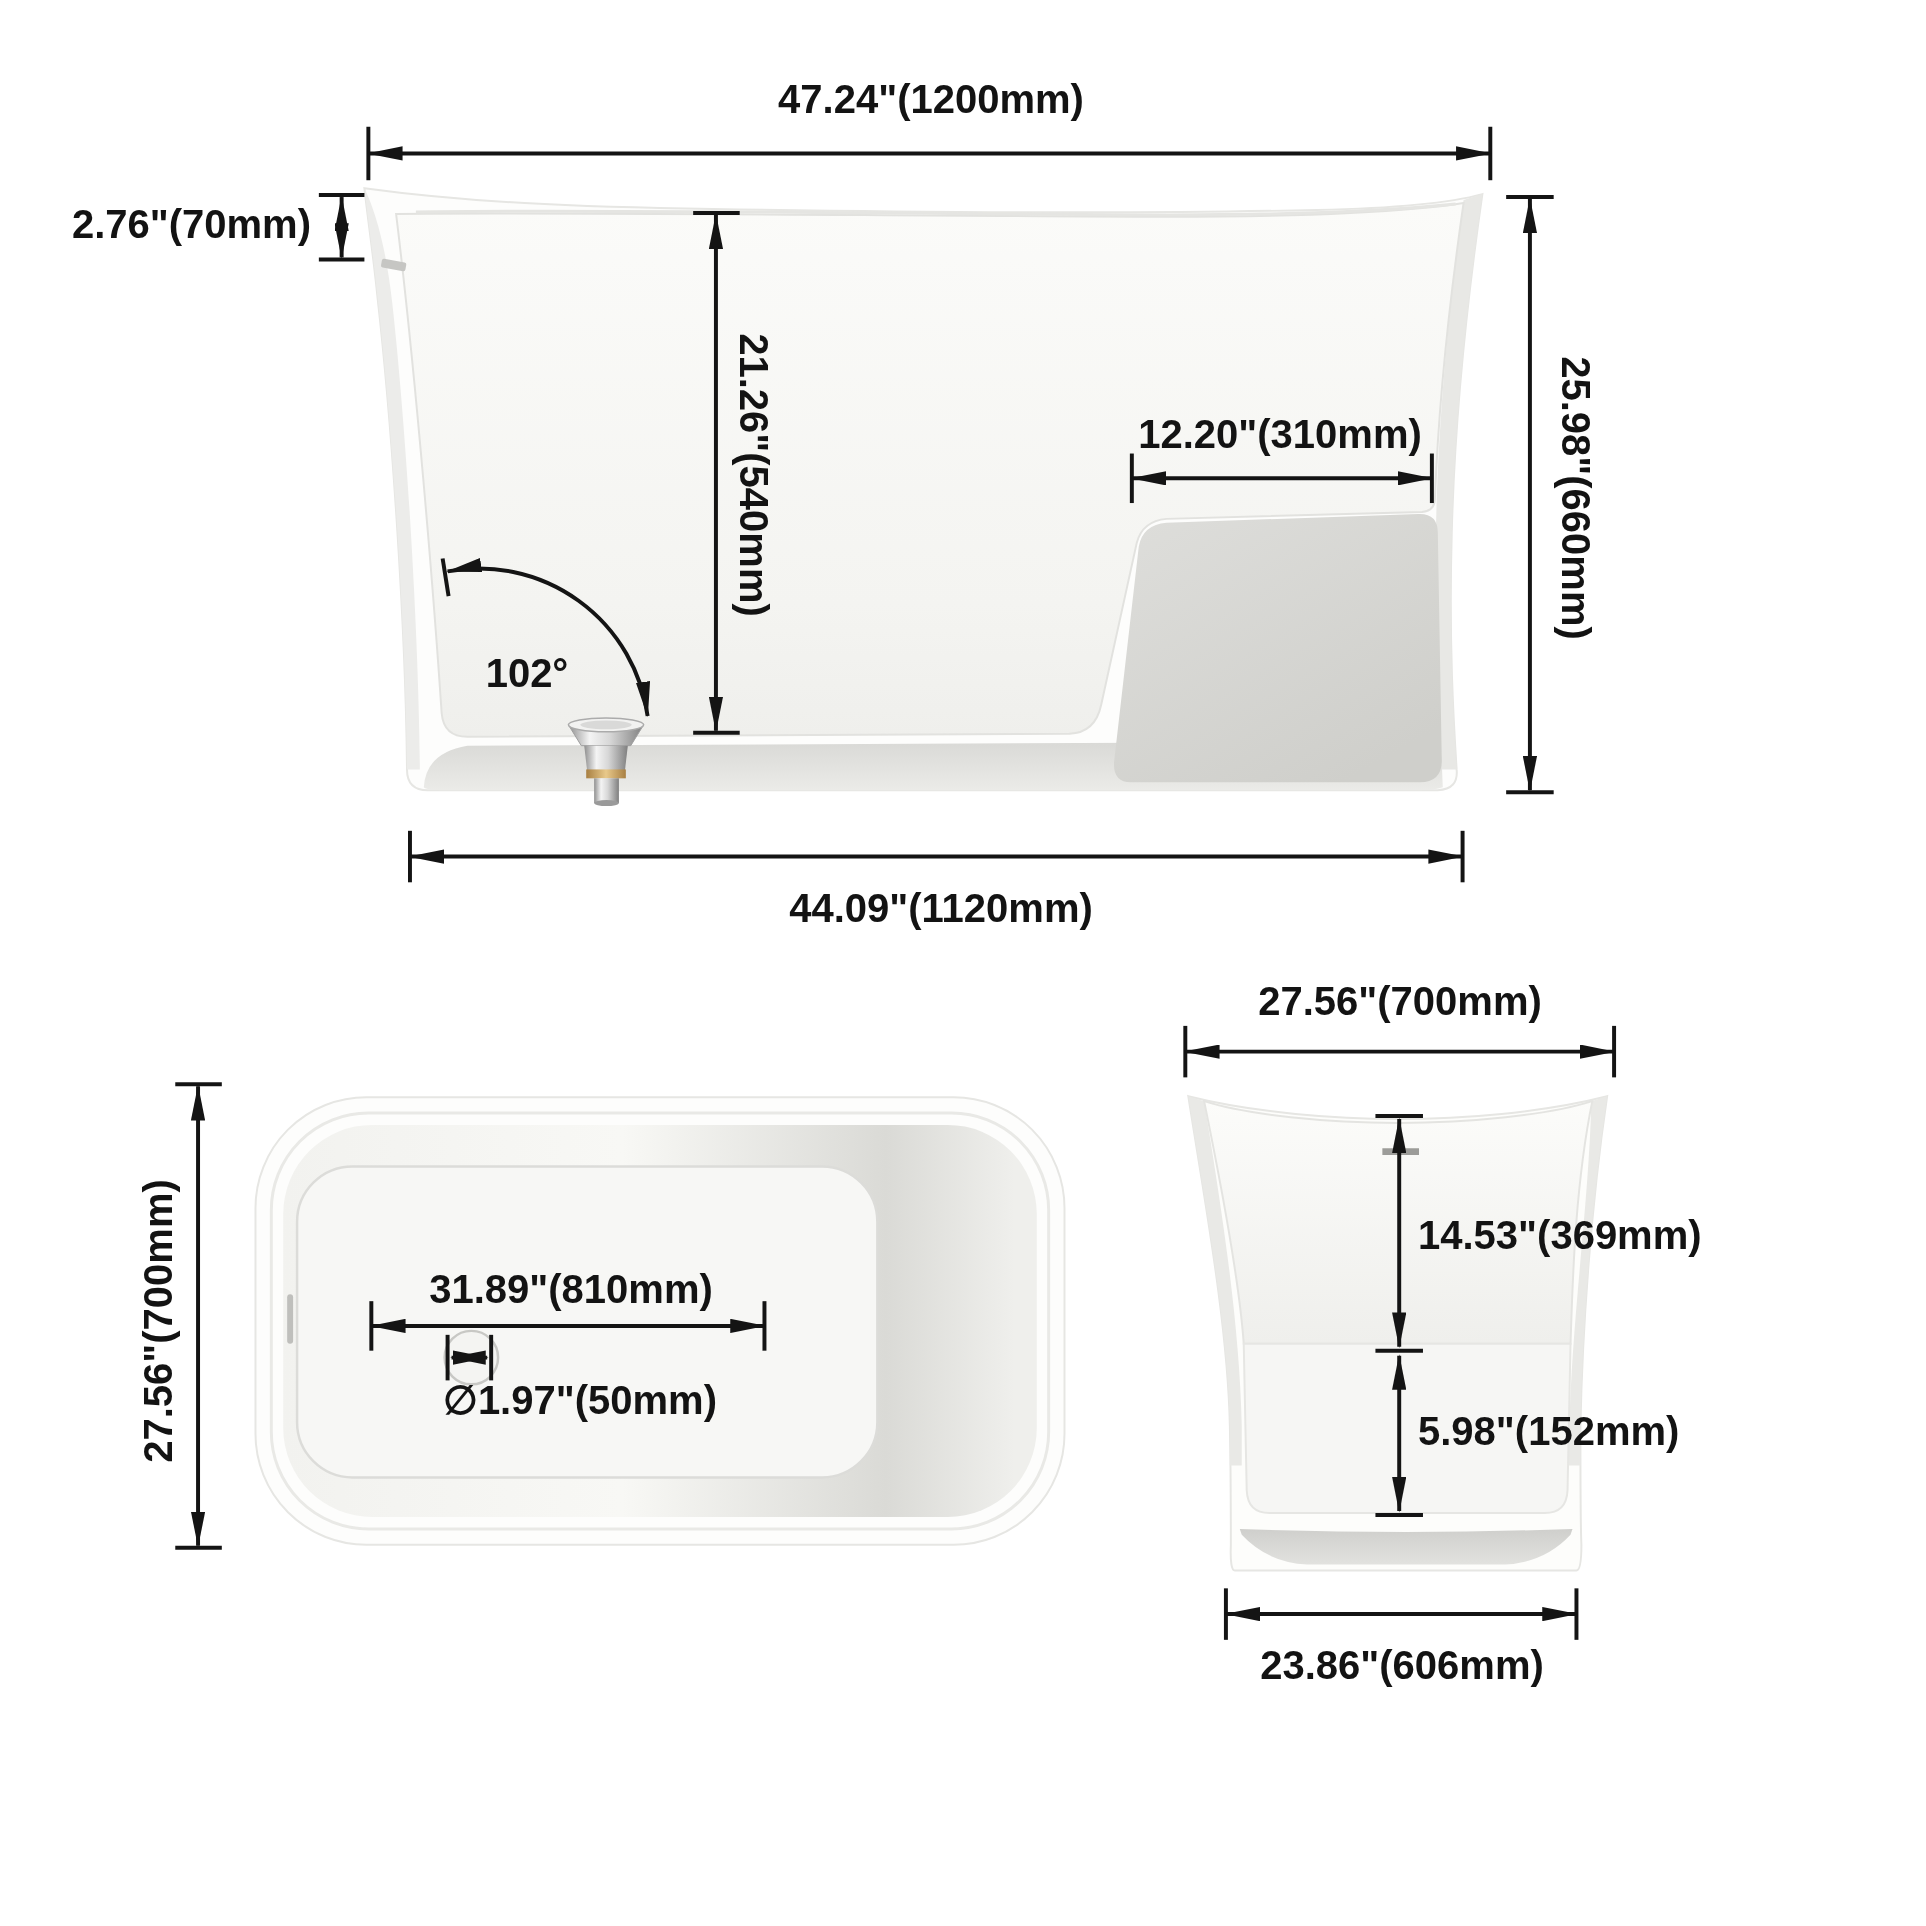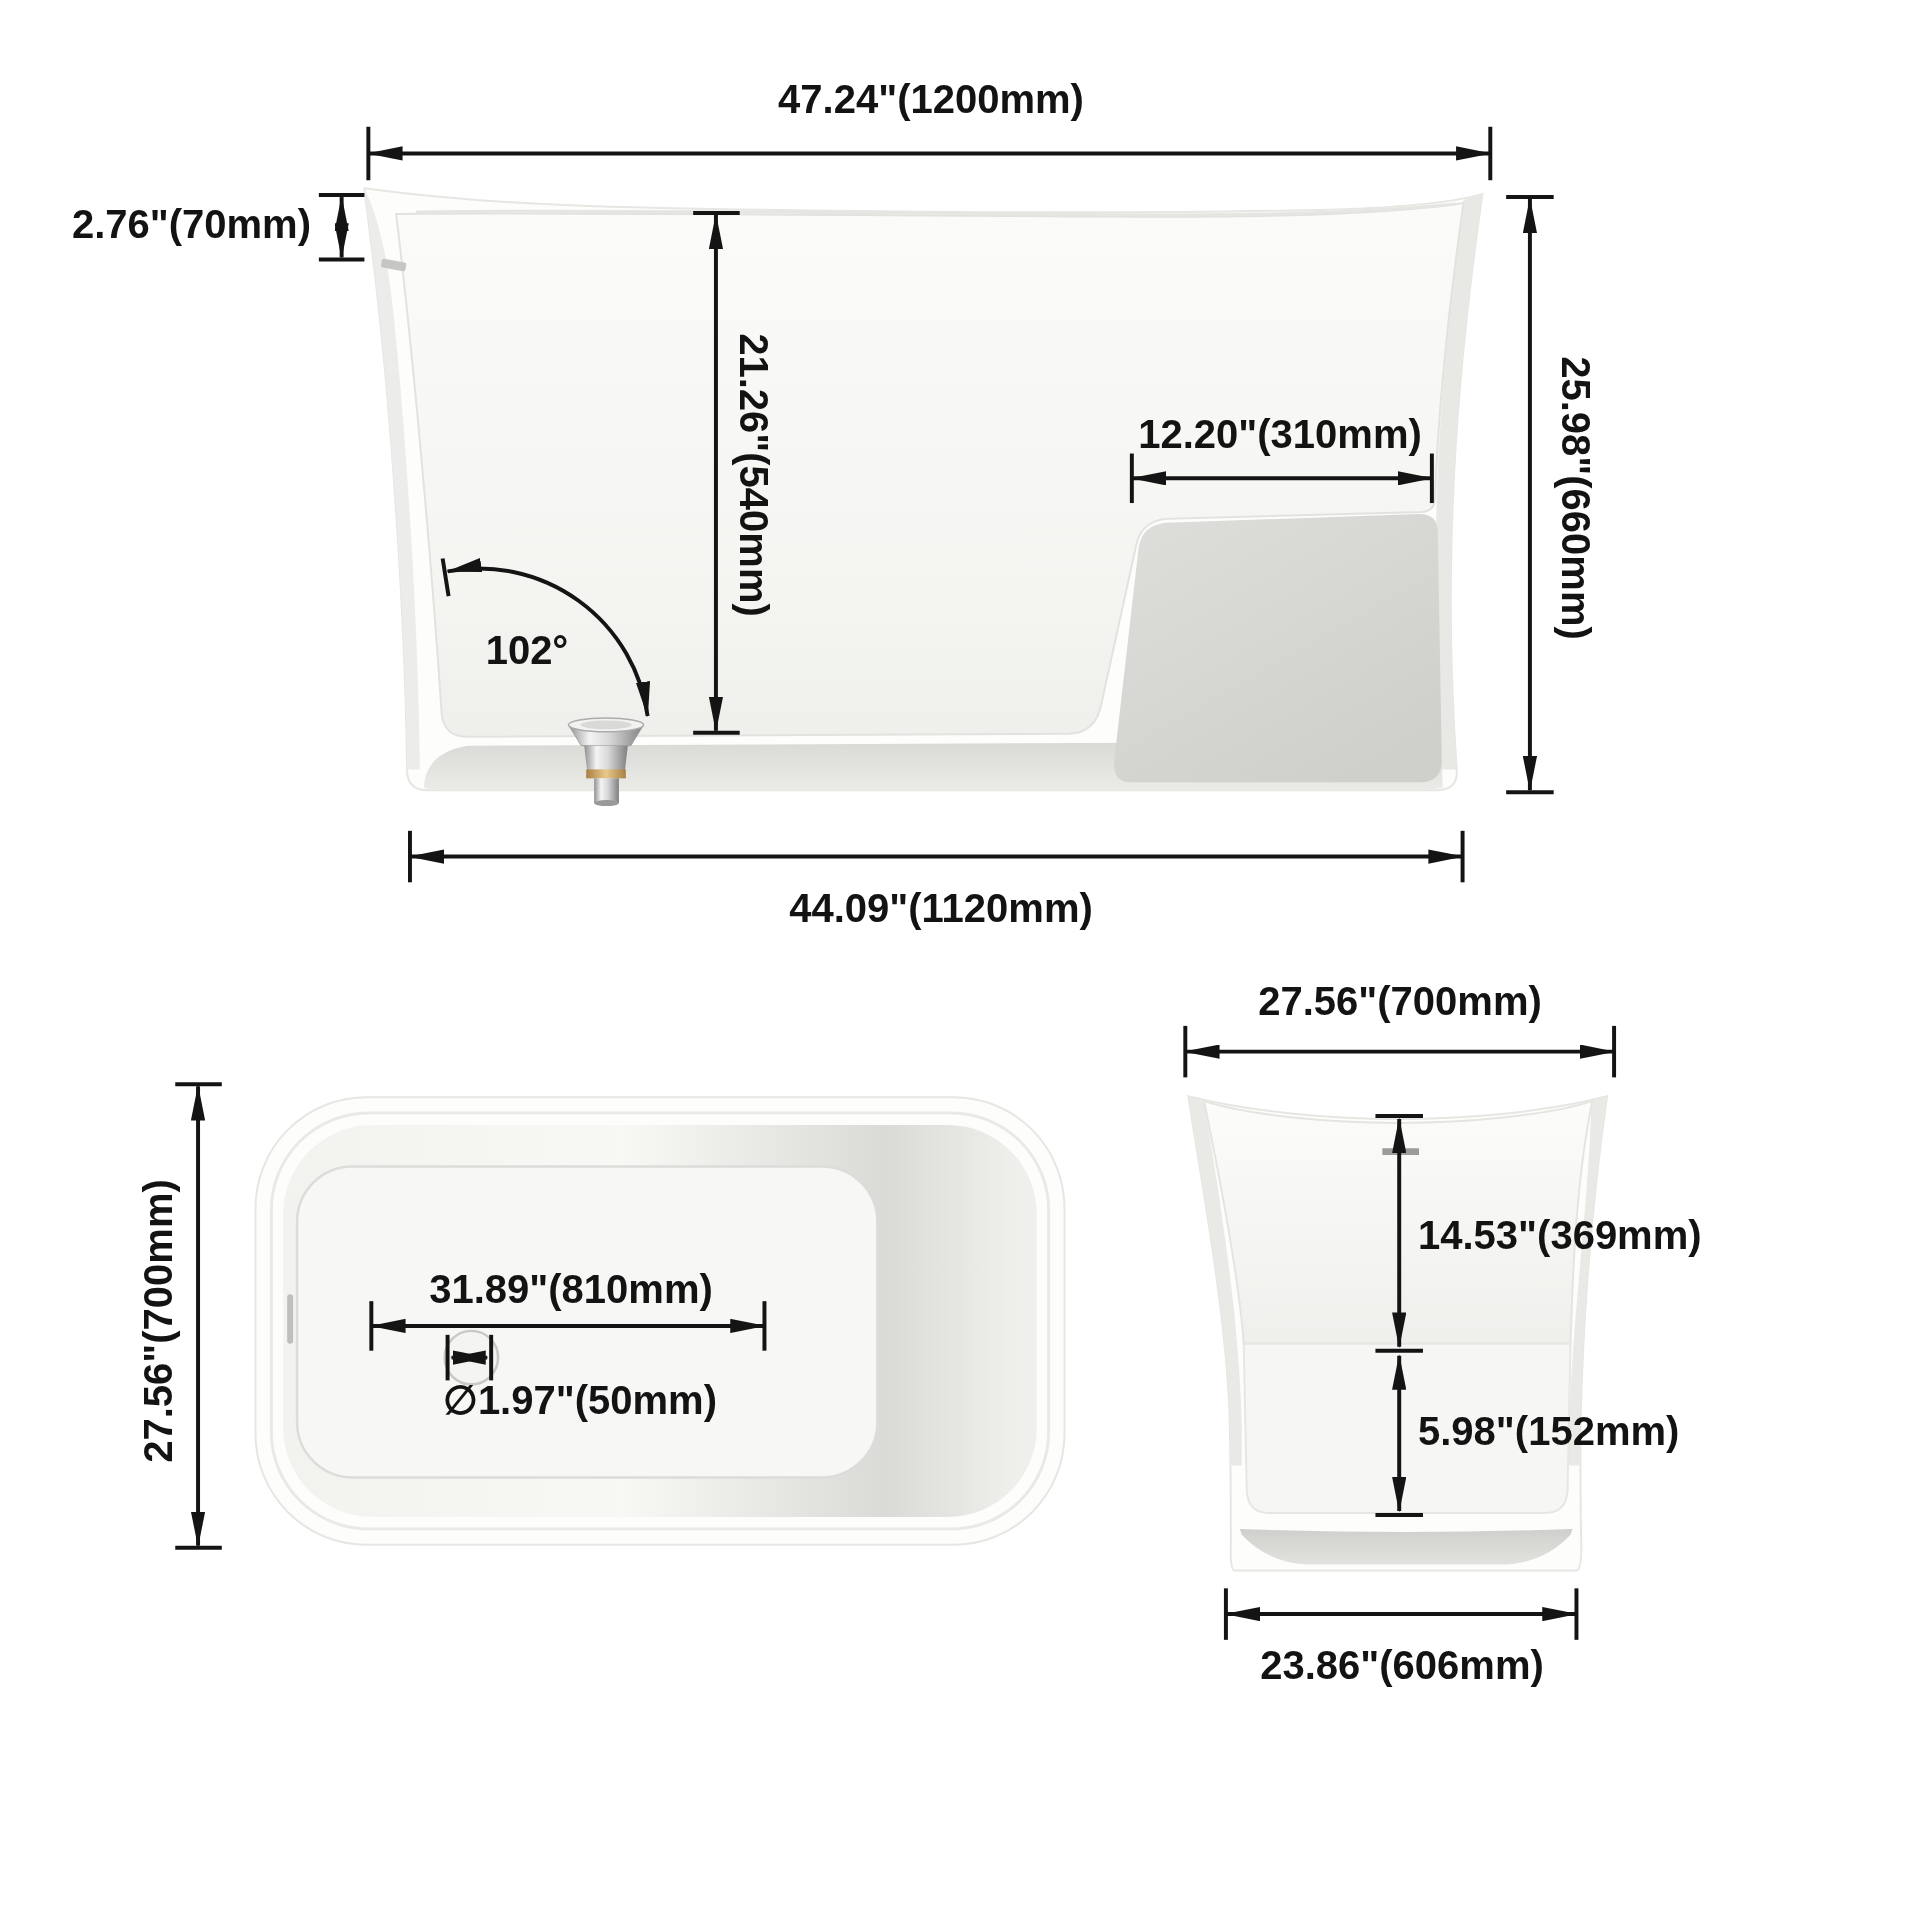--- a/index.html
+++ b/index.html
@@ -186,21 +186,21 @@
       <line class="tk" x1="1592" y1="1604" x2="1592" y2="1656"></line>
       <line class="dl" x1="1238" y1="1630" x2="1592" y2="1630" marker-start="url(#arr)" marker-end="url(#arr)"></line>
     </g>
   </g>
 </svg>
 
 <div class="lbl" style="left:931px;top:99px;">47.24"(1200mm)</div>
 <div class="lbl lblright" style="left:311px;top:224px;">2.76"(70mm)</div>
 <div class="lbl rot90" style="left:754px;top:475px;">21.26"(540mm)</div>
 <div class="lbl" style="left:1280px;top:434px;">12.20"(310mm)</div>
-<div class="lbl" style="left:527px;top:650px;">102°</div>
+<div class="lbl" style="left:527px;top:673px;">102°</div>
 <div class="lbl rot90" style="left:1576px;top:498px;">25.98"(660mm)</div>
 <div class="lbl" style="left:941px;top:908px;">44.09"(1120mm)</div>
 
 <div class="lbl rotm90" style="left:158px;top:1321px;">27.56"(700mm)</div>
 <div class="lbl" style="left:571px;top:1289px;">31.89"(810mm)</div>
 <div class="lbl" style="left:580px;top:1400px;">∅1.97"(50mm)</div>
 
 <div class="lbl" style="left:1400px;top:1001px;">27.56"(700mm)</div>
 <div class="lbl lblleft" style="left:1418px;top:1235px;">14.53"(369mm)</div>
 <div class="lbl lblleft" style="left:1418px;top:1431px;">5.98"(152mm)</div>

